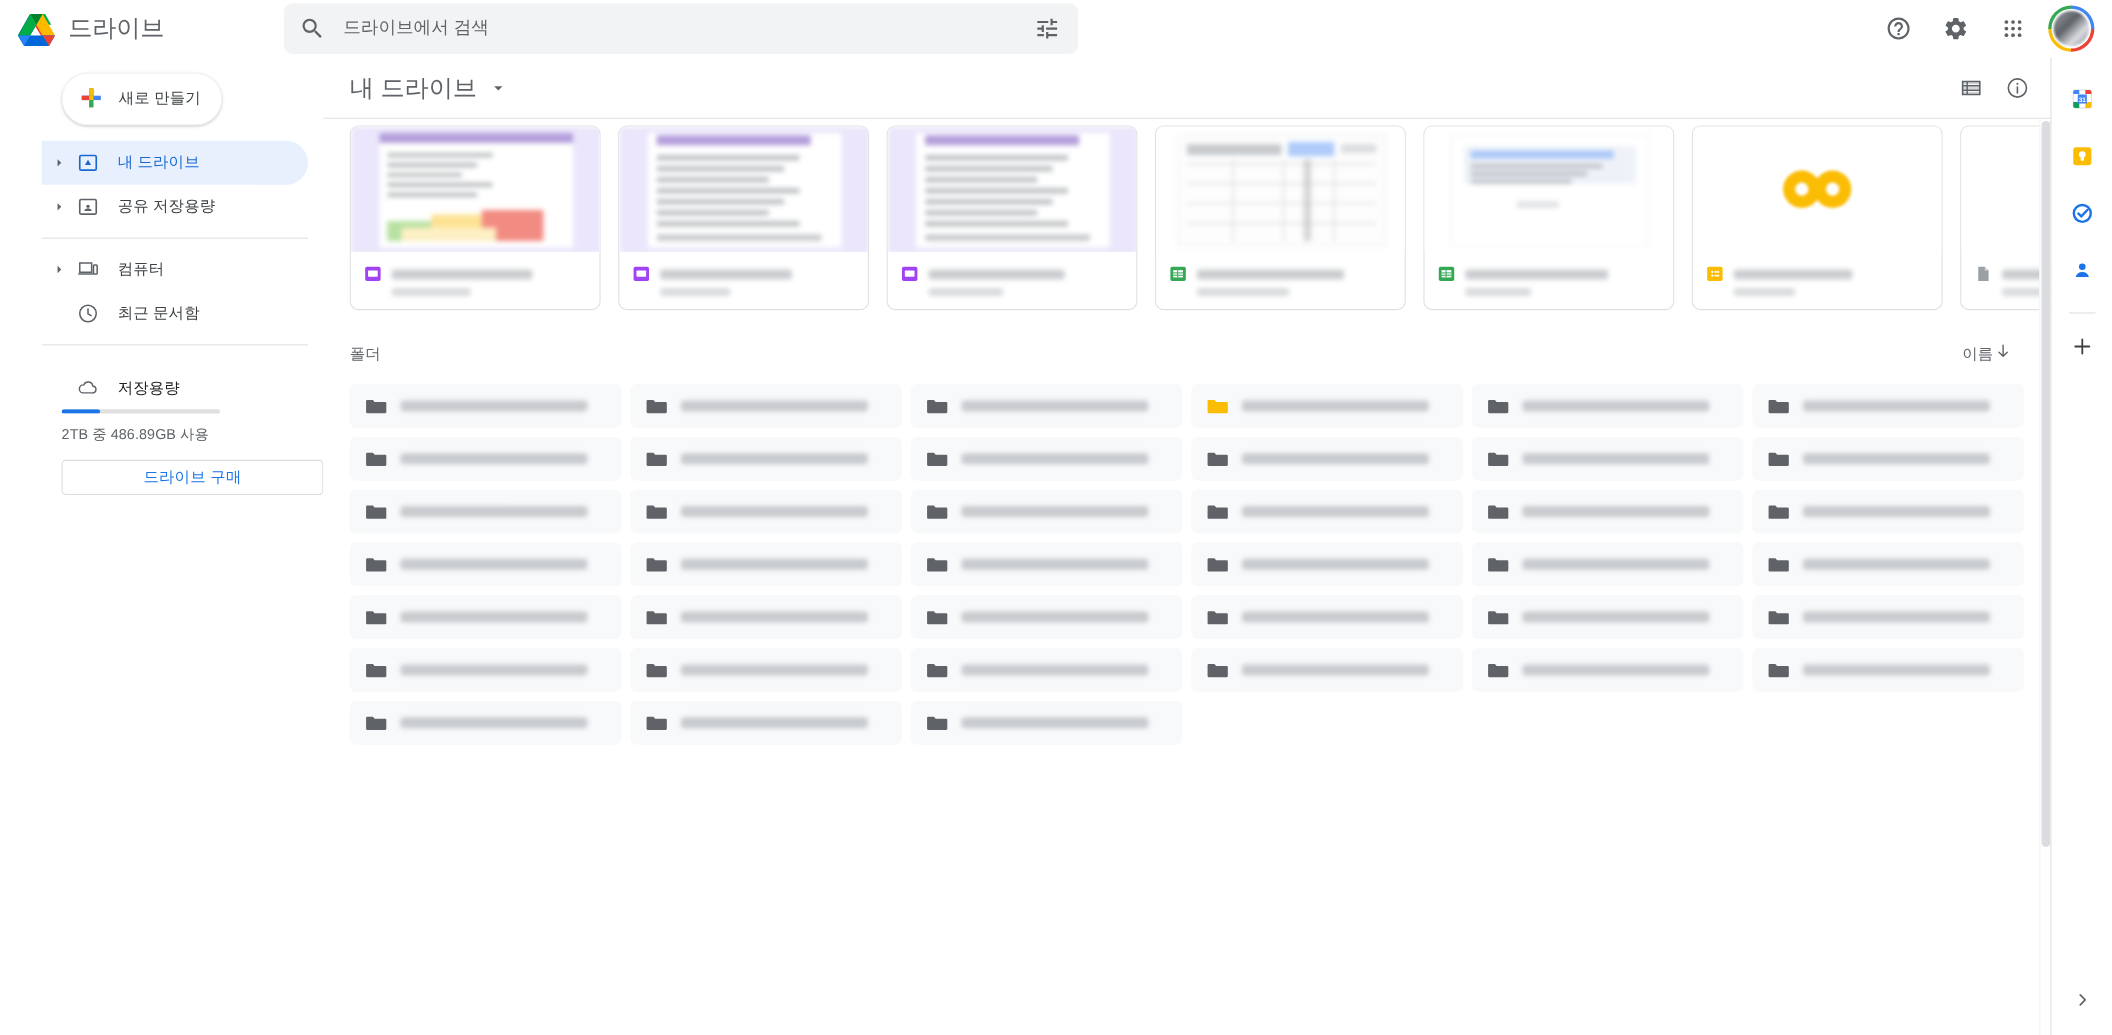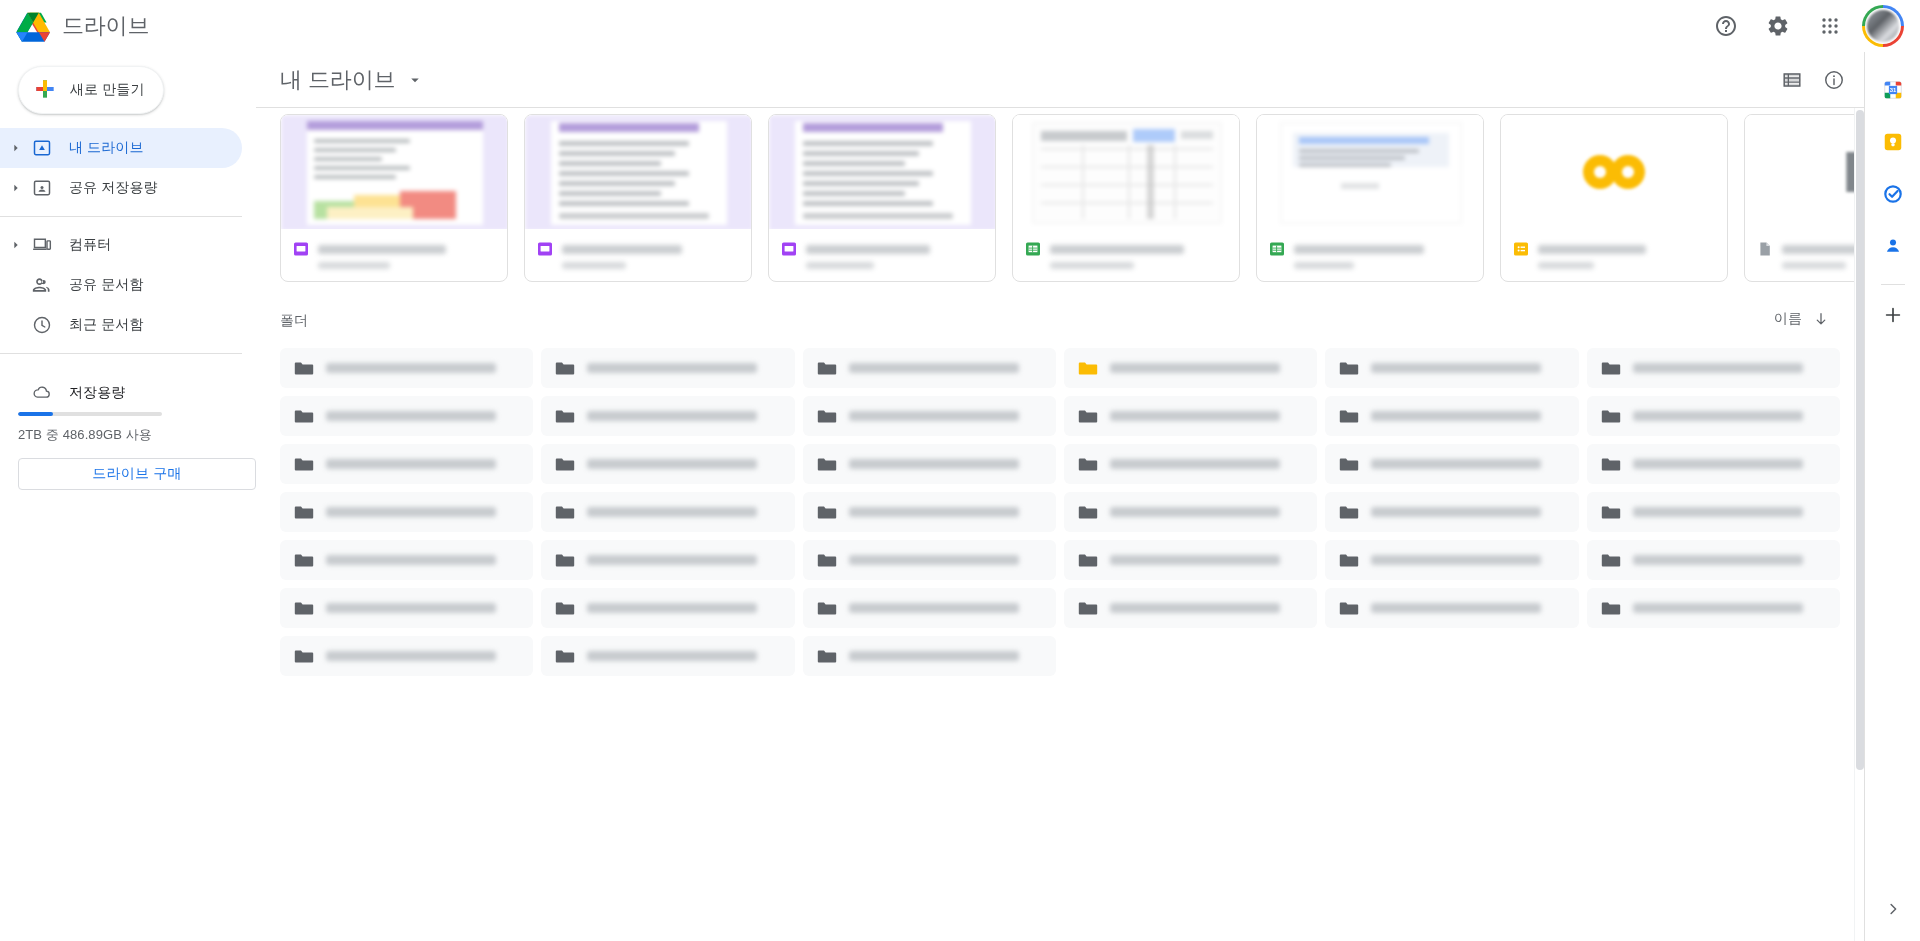--- a/index.html
+++ b/index.html
@@ -45,21 +45,21 @@
     width: 48px; height: 48px; border-radius: 50%;
     display: flex; align-items: center; justify-content: center;
     color: #5f6368; cursor: pointer; border: 0; background: transparent; padding: 0;
   }
   .avatar-btn { width: 46px; height: 46px; border-radius: 50%; display:flex; align-items:center; justify-content:center; cursor: pointer; margin-left: 2px; position: relative; }
   .avatar-ring { width: 42px; height: 42px; border-radius: 50%; padding: 2px; background: conic-gradient(#4285f4 0deg 90deg, #ea4335 90deg 180deg, #fbbc04 180deg 270deg, #34a853 270deg 360deg); display:flex; align-items:center; justify-content:center; }
   .avatar-inner { width: 36px; height: 36px; border-radius: 50%; background: #fff; display:flex; align-items:center; justify-content:center; overflow:hidden; }
   .avatar-photo { width: 32px; height: 32px; border-radius: 50%; background: linear-gradient(135deg,#9aa0a6 0%,#5f6368 40%,#dadce0 70%,#80868b 100%); filter: blur(1.2px); }
 
   
-  .body { flex: 1; display: flex; min-height: 0; }
+  .body { flex: 1; display: flex; min-height: 0; margin-left: 38px; }
 
   
   .sidebar { width: 256px; min-width: 256px; background: #fff; padding-top: 6px; display: flex; flex-direction: column; position: relative; }
   .new-btn {
     margin: 8px 0 14px 18px; width: 146px; height: 48px;
     border-radius: 24px; border: 1px solid #f1f3f4; background: #fff;
     box-shadow: 0 1px 3px rgba(60,64,67,.20), 0 1px 1px rgba(60,64,67,.10);
     display: flex; align-items: center; padding-left: 14px; cursor: pointer;
     font-family: inherit;
   }
@@ -120,21 +120,21 @@
   .sugg-name-row { display: flex; align-items: center; gap: 9px; }
   .sugg-type-icon { width: 16px; min-width: 16px; height: 16px; }
   .blur-text {
     background: #9aa0a6; border-radius: 3px; filter: blur(2.6px); opacity: .52; height: 9px;
   }
   .blur-text.sub { height: 7px; opacity: .4; filter: blur(2.4px); }
 
   
   .folder-head { display: flex; align-items: center; padding: 22px 24px 4px 24px; }
   .folder-head .section-title { padding: 0; }
-  .sort-ctl { margin-left: auto; display: flex; align-items: flex-start; gap: 10px; padding: 6px 10px; border-radius: 4px; cursor: pointer; color: #5f6368; }
+  .sort-ctl { margin-left: auto; display: flex; align-items: center; padding: 6px 10px; border-radius: 4px; cursor: pointer; color: #5f6368; }
   .sort-label { font-size: 14px; color: #5f6368; letter-spacing: .1px; }
 
   .folder-grid { display: grid; grid-template-columns: repeat(6, 1fr); gap: 8px; padding: 6px 24px 0 24px; }
   .folder-chip {
     height: 40px; background: #f8f9fa; border-radius: 6px;
     display: flex; align-items: center; padding: 0 14px; cursor: pointer; gap: 12px;
   }
   .folder-icon { width: 20px; min-width: 20px; height: 20px; }
   .folder-name-blur { flex: 1; height: 10px; max-width: 170px; }
 
@@ -178,20 +178,35 @@
             <polygon points="0.4,27.4 7.2,38.9 34.2,38.9 40.8,27.4" fill="#0066da"></polygon>
             <polygon points="27.4,4.2 13.8,4.2 20.6,15.7" fill="#00832d"></polygon>
             <polygon points="40.8,27.4 34.2,38.9 27.4,27.4" fill="#ea4335"></polygon>
             <polygon points="0.4,27.4 13.8,27.4 7.2,38.9" fill="#2684fc"></polygon>
           </g>
         </svg>
       </span>
       <span class="brand-title">드라이브</span>
     </div>
 
+    <div class="search-wrap">
+      <div class="searchbar">
+        <span class="search-icon">
+          <svg viewBox="0 0 24 24" width="24" height="24" fill="currentColor" aria-hidden="true">
+            <path d="M15.5 14h-.79l-.28-.27A6.47 6.47 0 0016 9.5 6.5 6.5 0 109.5 16c1.61 0 3.09-.59 4.23-1.57l.27.28v.79l5 4.99L20.49 19l-4.99-5zm-6 0C7.01 14 5 11.99 5 9.5S7.01 5 9.5 5 14 7.01 14 9.5 11.99 14 9.5 14z"></path>
+          </svg>
+        </span>
+        <input class="search-input" type="text" placeholder="드라이브에서 검색" style="">
+        <span class="tune-icon">
+          <svg viewBox="0 0 24 24" width="24" height="24" fill="currentColor" aria-hidden="true">
+            <path d="M3 17v2h6v-2H3zM3 5v2h10V5H3zm10 16v-2h8v-2h-8v-2h-2v6h2zM7 9v2H3v2h4v2h2V9H7zm14 4v-2H11v2h10zm-6-4h2V7h4V5h-4V3h-2v6z"></path>
+          </svg>
+        </span>
+      </div>
+    </div>
 
     <div class="topbar-right">
       <button class="icon-btn" title="지원">
         <svg viewBox="0 0 24 24" width="24" height="24" fill="currentColor" aria-hidden="true">
           <path d="M11 18h2v-2h-2v2zm1-16C6.48 2 2 6.48 2 12s4.48 10 10 10 10-4.48 10-10S17.52 2 12 2zm0 18c-4.41 0-8-3.59-8-8s3.59-8 8-8 8 3.59 8 8-3.59 8-8 8zm0-14c-2.21 0-4 1.79-4 4h2c0-1.1.9-2 2-2s2 .9 2 2c0 2-3 1.75-3 5h2c0-2.25 3-2.5 3-5 0-2.21-1.79-4-4-4z"></path>
         </svg>
       </button>
       <button class="icon-btn" title="설정">
         <svg viewBox="0 0 24 24" width="24" height="24" fill="currentColor" aria-hidden="true">
           <path d="M19.14 12.94c.04-.3.06-.61.06-.94 0-.32-.02-.64-.07-.94l2.03-1.58a.49.49 0 00.12-.61l-1.92-3.32a.488.488 0 00-.59-.22l-2.39.96c-.5-.38-1.03-.7-1.62-.94l-.36-2.54a.484.484 0 00-.48-.41h-3.84c-.24 0-.43.17-.47.41l-.36 2.54c-.59.24-1.13.57-1.62.94l-2.39-.96c-.22-.08-.47 0-.59.22L2.74 8.87c-.12.21-.08.47.12.61l2.03 1.58c-.05.3-.09.63-.09.94s.02.64.07.94l-2.03 1.58a.49.49 0 00-.12.61l1.92 3.32c.12.22.37.29.59.22l2.39-.96c.5.38 1.03.7 1.62.94l.36 2.54c.05.24.24.41.48.41h3.84c.24 0 .44-.17.47-.41l.36-2.54c.59-.24 1.13-.56 1.62-.94l2.39.96c.22.08.47 0 .59-.22l1.92-3.32c.12-.22.07-.47-.12-.61l-2.01-1.58zM12 15.6c-1.98 0-3.6-1.62-3.6-3.6s1.62-3.6 3.6-3.6 3.6 1.62 3.6 3.6-1.62 3.6-3.6 3.6z"></path>
@@ -280,29 +295,20 @@
           <span class="nav-icon">
             <svg viewBox="0 0 24 24" width="20" height="20" fill="none" stroke="currentColor" stroke-width="1.7" aria-hidden="true">
               <path d="M3 5h13v10H3z"></path>
                 <path d="M2 17h15" stroke-linecap="round"></path>
               <rect x="18" y="7" width="4" height="10" rx="0.8"></rect>
             </svg>
           </span>
           <span class="nav-label">컴퓨터</span>
         </div>
 
-        <div class="nav-item">
-          <span class="nav-caret empty"></span>
-          <span class="nav-icon">
-            <svg viewBox="0 0 24 24" width="20" height="20" fill="currentColor" aria-hidden="true">
-              <path d="M9 12c2.21 0 4-1.79 4-4s-1.79-4-4-4-4 1.79-4 4 1.79 4 4 4zm0-6c1.1 0 2 .9 2 2s-.9 2-2 2-2-.9-2-2 .9-2 2-2zm0 8c-2.67 0-8 1.34-8 4v2h16v-2c0-2.66-5.33-4-8-4zm-6 4c.22-.72 3.31-2 6-2 2.7 0 5.8 1.29 6 2H3zm13.5-9.5a2.5 2.5 0 11-2.5-2.5 2.5 2.5 0 012.5 2.5zM17 14c1.86.53 4 1.74 4 3.5V20h-2v-2c0-1.3-.93-2.3-2-3z"></path>
-            </svg>
-          </span>
-          <span class="nav-label">공유 문서함</span>
-        </div>
 
         <div class="nav-item">
           <span class="nav-caret empty"></span>
           <span class="nav-icon">
             <svg viewBox="0 0 24 24" width="20" height="20" fill="none" stroke="currentColor" stroke-width="1.7" aria-hidden="true">
               <circle cx="12" cy="12" r="9"></circle>
                 <path d="M12 7.2v5.2l3.4 2" stroke-linecap="round"></path>
             </svg>
           </span>
           <span class="nav-label">최근 문서함</span>

